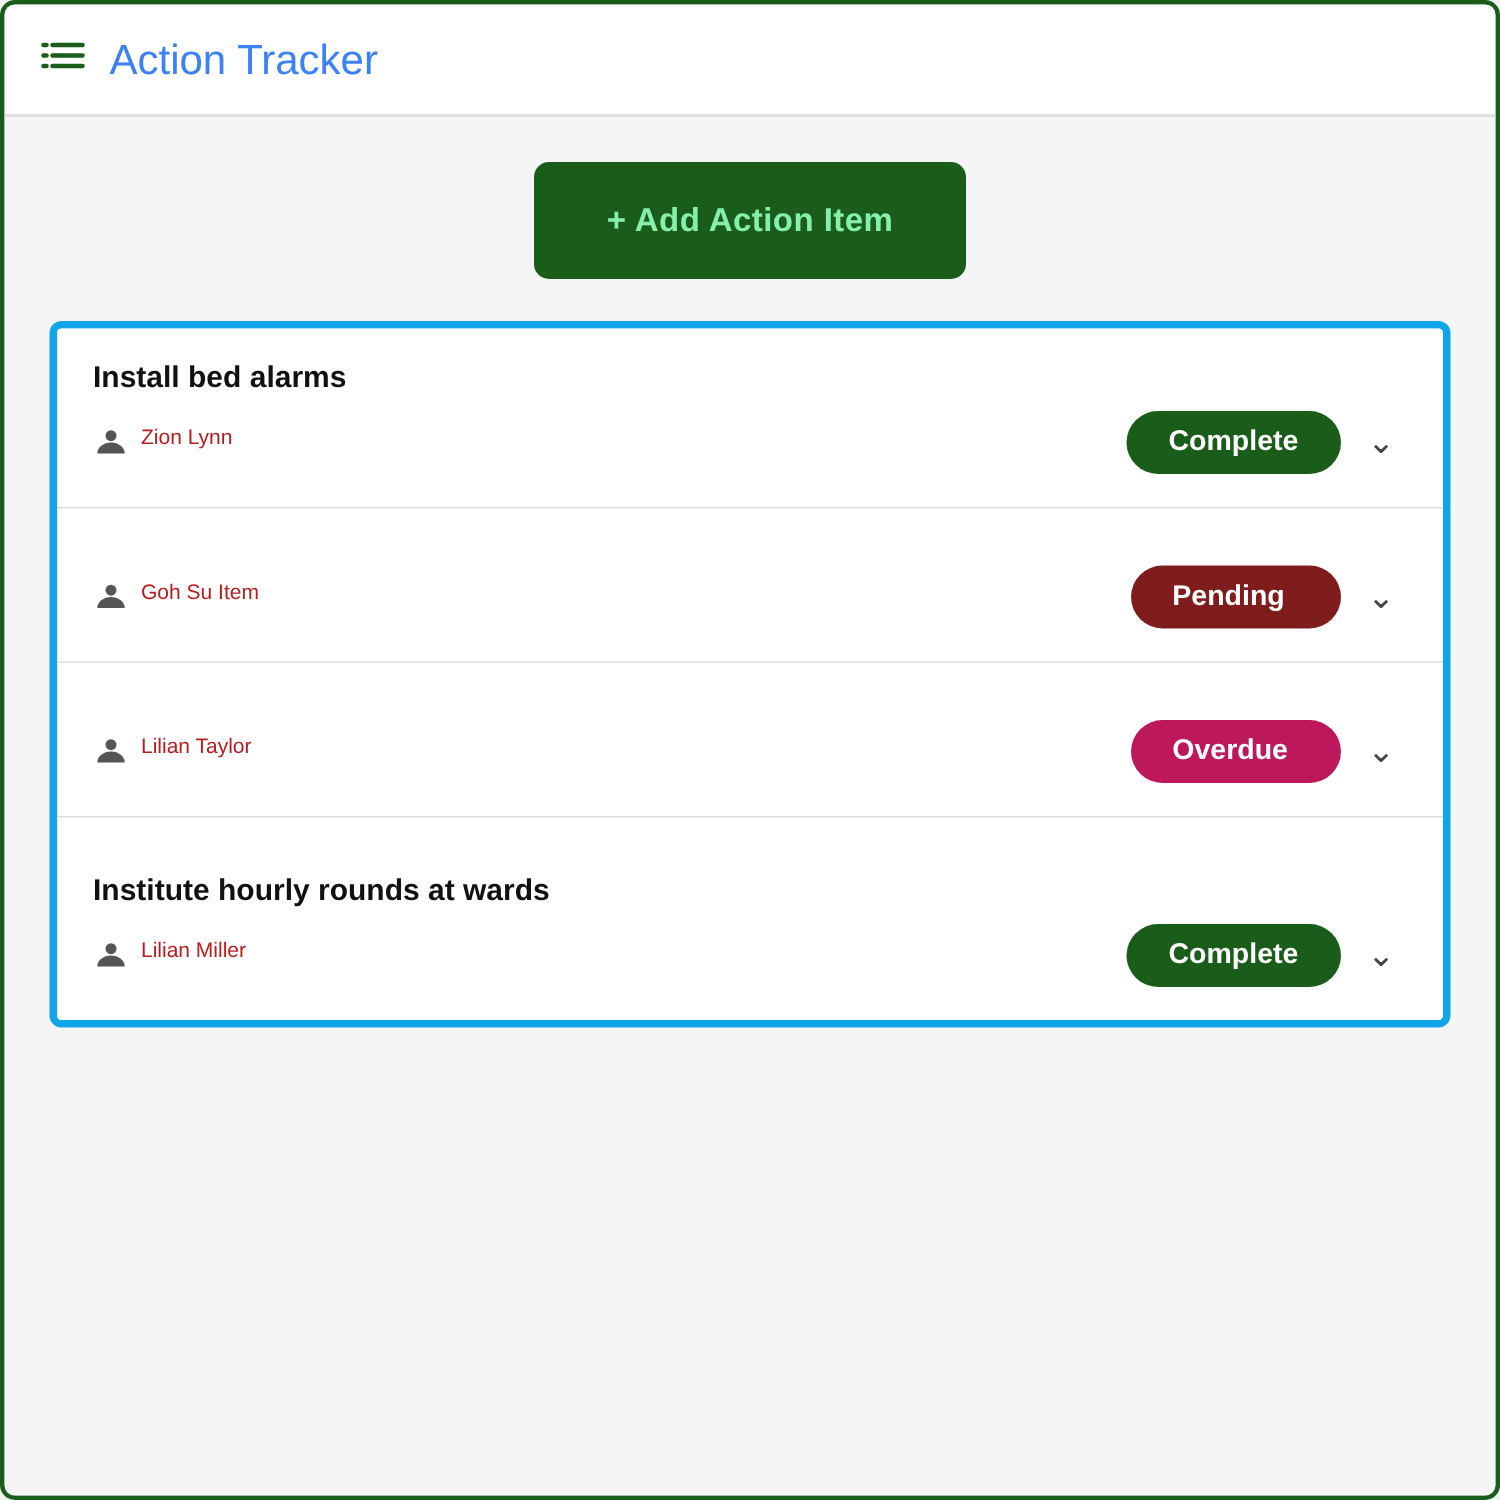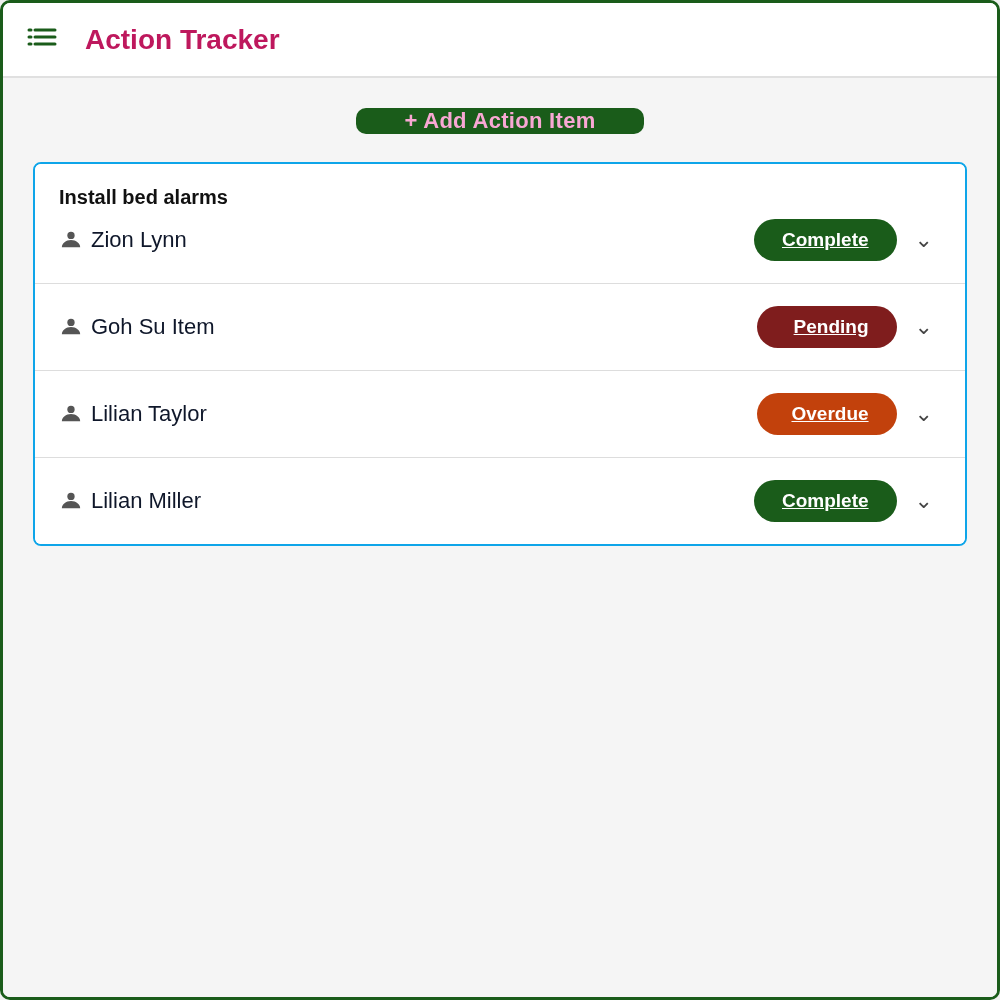--- a/index.html
+++ b/index.html
@@ -37,62 +37,61 @@
     }
 
     .header-icon {
       margin-right: 14px;
       color: #1a5c1a;
       font-size: 28px;
       line-height: 1;
     }
 
     .header-title {
-      color: #be185d;
+      color: #3b82f6;
       font-size: 28px;
-      font-weight: 700;
-      margin-left: 12px;
+      font-weight: 400;
     }
 
     .main-content {
       flex: 1;
       background: #f5f5f5;
       padding: 30px 30px;
       display: flex;
       flex-direction: column;
       gap: 0;
       overflow-y: auto;
     }
 
     .add-button-wrapper {
       display: flex;
       justify-content: center;
       margin-bottom: 28px;
     }
 
     .add-action-btn {
       background: #1a5c1a;
-      color: #f9a8d4;
+      color: #86efac;
       border: none;
       border-radius: 10px;
-      padding: 0 48px;
+      padding: 26px 48px;
       font-size: 22px;
       font-weight: 600;
       cursor: pointer;
       display: flex;
       align-items: center;
       gap: 10px;
       letter-spacing: 0.3px;
     }
 
     .action-items-list {
       display: flex;
       flex-direction: column;
-      gap: 0;
-      border: 2px solid #0ea5e9;
+      gap: 16px;
+      border: 5px solid #0ea5e9;
       border-radius: 8px;
       overflow: hidden;
       background: #fff;
     }
 
     .action-item {
       background: #fff;
       padding: 22px 24px;
       border-bottom: 1px solid #ddd;
       display: flex;
@@ -111,24 +110,23 @@
     }
 
     .action-item-title {
       font-size: 20px;
       font-weight: 700;
       color: #111;
     }
 
     .action-item-assignee {
       display: flex;
-      align-items: center;
       gap: 8px;
-      color: #0f172a;
-      font-size: 22px;
+      color: #b91c1c;
+      font-size: 14px;
     }
 
     .person-icon {
       width: 24px;
       height: 24px;
       display: inline-flex;
       align-items: center;
       justify-content: center;
     }
 
@@ -140,34 +138,33 @@
 
     .status-badge {
       border-radius: 50px;
       padding: 10px 28px;
       font-size: 19px;
       font-weight: 700;
       color: #fff;
       border: none;
       cursor: pointer;
       min-width: 140px;
-      text-align: right;
-      text-decoration: underline;
+      text-align: left;
     }
 
     .status-complete {
       background: #1a5c1a;
     }
 
     .status-pending {
       background: #7f1d1d;
     }
 
     .status-overdue {
-      background: #c2410c;
+      background: #be185d;
     }
 
     .chevron-btn {
       background: none;
       border: none;
       cursor: pointer;
       font-size: 22px;
       color: #444;
       padding: 4px 8px;
       margin-left: 6px;
@@ -254,20 +251,23 @@
           <span>Lilian Taylor</span>
         </div>
         <div class="right-controls">
           <button class="status-badge status-overdue">Overdue</button>
           <button class="chevron-btn">⌄</button>
         </div>
       </div>
     </div>
         <div class="action-item">
       <div class="action-item-row">
+        <span class="action-item-title">Institute hourly rounds at wards</span>
+      </div>
+      <div class="action-item-row">
         <div class="action-item-assignee">
           <span class="person-icon">
             <svg viewBox="0 0 24 24" xmlns="http://www.w3.org/2000/svg">
               <circle cx="12" cy="7" r="4"></circle>
               <path d="M2 20c0-4.418 4.477-8 10-8s10 3.582 10 8"></path>
             </svg>
           </span>
           <span>Lilian Miller</span>
         </div>
         <div class="right-controls">

